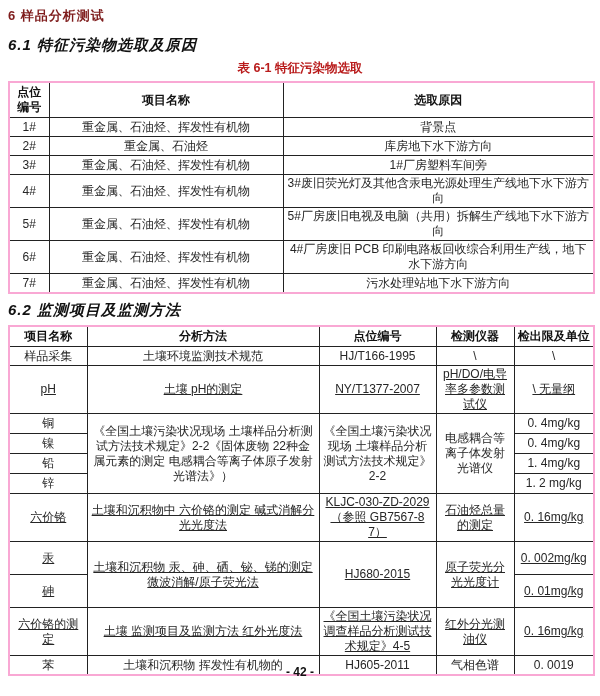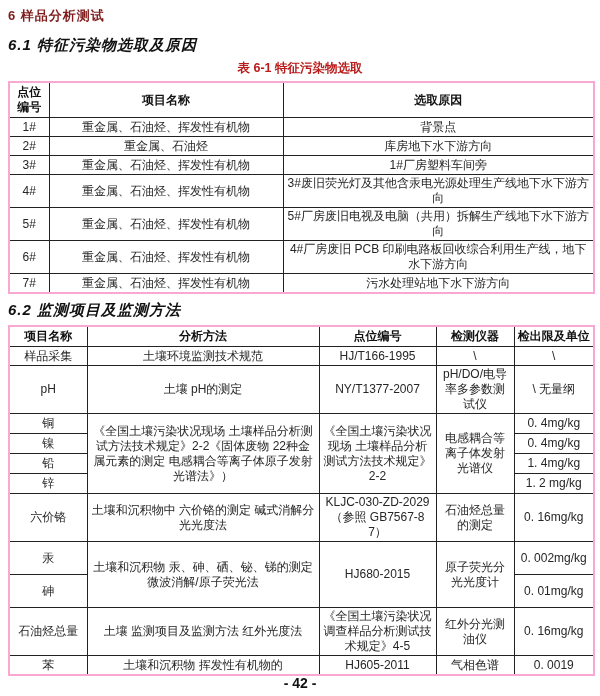--- a/index.html
+++ b/index.html
@@ -16,25 +16,25 @@
   table{border-collapse:collapse;table-layout:fixed;width:585px;border:2px solid #f9a8d4;}
   th,td{
     border:1px solid #222;
     font-size:12px;line-height:1.25;
     text-align:center;vertical-align:middle;
     padding:1px 3px;word-break:break-all;color:#262626;
   }
   th{font-weight:bold;color:#111;padding:2px 3px;}
   .t1 td{height:16px;}
   .t2 td{height:16px;}
-  .t2 .tall td{height:30px;}
+  .t2 .tall td{height:30px;text-decoration:underline;}
   .metal-row td{height:17px;}
   .footer{
-    position:absolute;left:0;bottom:5px;width:100%;
-    text-align:center;font-size:14px;font-weight:bold;color:#111;
+    position:absolute;left:0;bottom:17px;width:100%;
+    text-align:center;font-size:12px;font-weight:bold;color:#111;
   }
 </style>
 </head>
 <body>
 
 <div class="page">
 
   <div class="h1">6 样品分析测试</div>
 
   <div class="h2">6.1 特征污染物选取及原因</div>
@@ -159,21 +159,21 @@
         <td rowspan="2">土壤和沉积物 汞、砷、硒、铋、锑的测定 微波消解/原子荧光法</td>
         <td rowspan="2">HJ680-2015</td>
         <td rowspan="2">原子荧光分光光度计</td>
         <td>0. 002mg/kg</td>
       </tr>
       <tr class="tall">
         <td>砷</td>
         <td>0. 01mg/kg</td>
       </tr>
       <tr class="tall">
-        <td>石油烃总量</td>
+        <td>六价铬的测定</td>
         <td>土壤 监测项目及监测方法 红外光度法</td>
         <td>《全国土壤污染状况调查样品分析测试技术规定》4-5</td>
         <td>红外分光测油仪</td>
         <td>0. 16mg/kg</td>
       </tr>
       <tr>
         <td>苯</td>
         <td>土壤和沉积物 挥发性有机物的</td>
         <td>HJ605-2011</td>
         <td>气相色谱</td>

